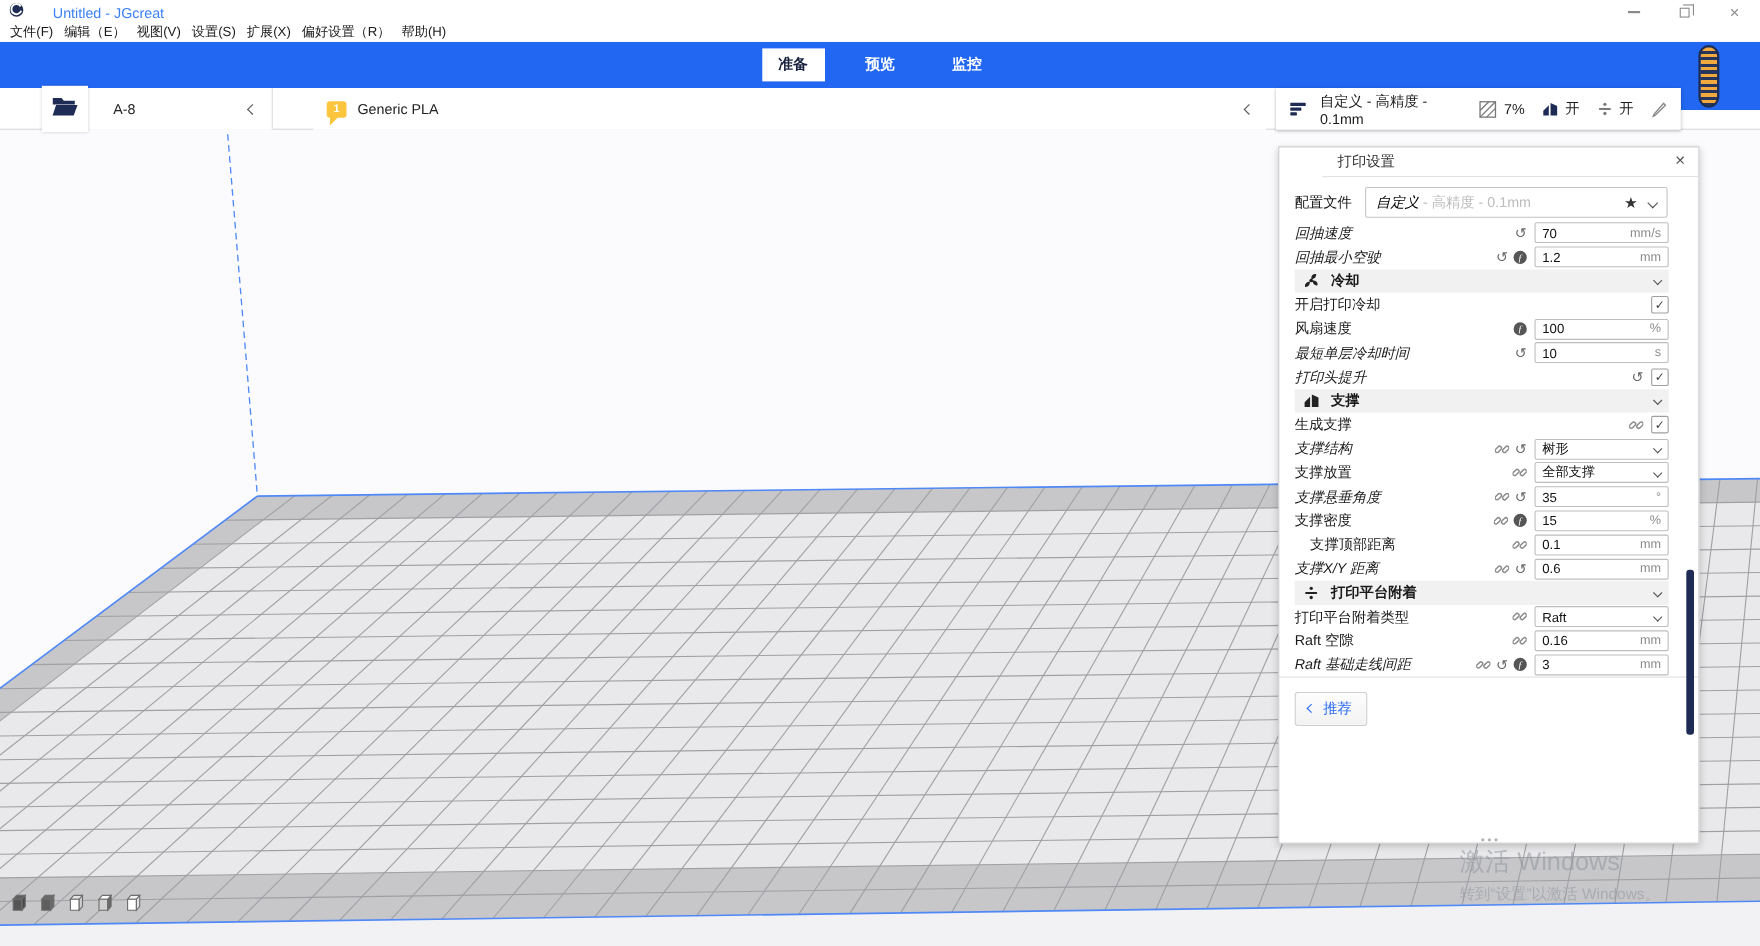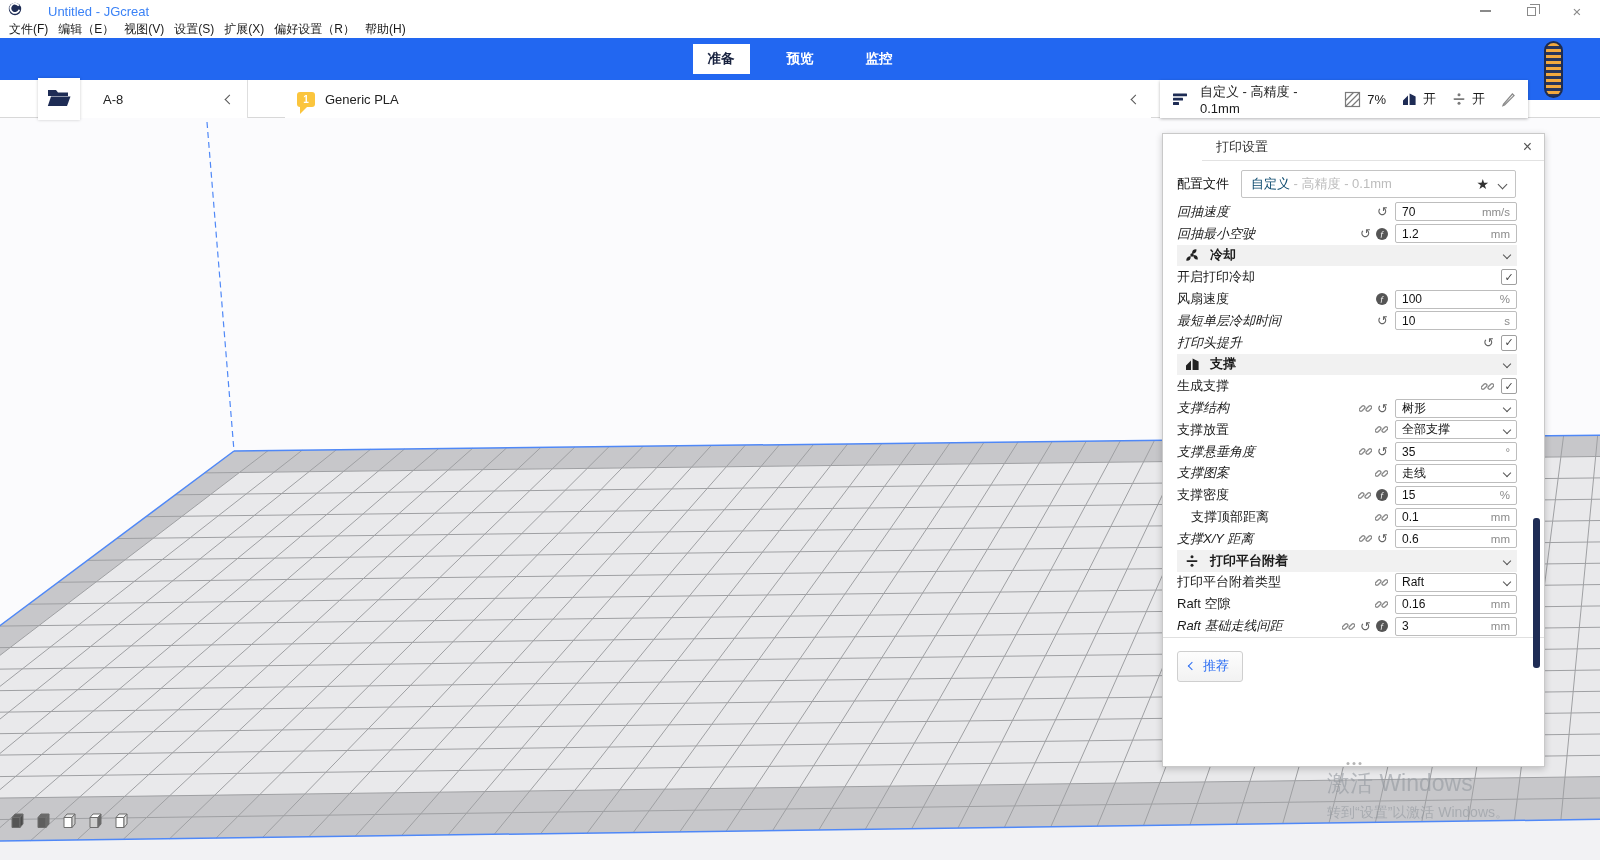--- a/index.html
+++ b/index.html
@@ -47,21 +47,21 @@
   .sum-profile { margin-left:12px; }
   .sum-group { display:flex; align-items:center; gap:6px; margin-left:16px; }
 
   
   .panel { position:absolute; left:1162px; top:133px; width:383px; height:634px; background:#fff; border:1px solid #c9c9c9; box-shadow:0 2px 7px rgba(0,0,0,.2); z-index:26; display:flex; flex-direction:column; }
   .panel-header { flex:none; height:27px; border-bottom:1px solid #e2e2e2; display:flex; align-items:center; padding:0 12px 0 14px; font-size:13px; color:#333;margin-left:39px; }
   .panel-close { margin-left:auto; color:#555; font-size:16px; line-height:1; }
   .profile-row { flex:none; display:flex; align-items:center; padding:9px 28px 0 14px; gap:12px; }
   .profile-label { font-size:13px; color:#111; white-space:nowrap; }
   .profile-select { flex:1; height:28px; border:1px solid #c4c4c4; border-radius:2px; display:flex; align-items:center; padding:0 9px; font-size:13px; }
-  .profile-val { color:#0c4a6e; }
+  .profile-val { color:#000000;font-style:italic; }
   .profile-suffix { color:#bcbcbc; white-space:pre; }
   .star { margin-left:auto; color:#333; font-size:14px; margin-right:10px; }
   .search-row { flex:none; display:flex; align-items:center; padding:7px 14px 5px 14px; }
   .search-box { width:291px; height:26px; border:1px solid #c4c4c4; border-radius:2px; display:flex; align-items:center; padding:0 8px; }
   .search-ph { color:#9a9a9a; font-style:italic; font-size:12.5px; margin-left:6px; }
   .hamburger { margin-left:auto; width:17px; display:flex; flex-direction:column; gap:3px; margin-right:8px; }
   .hamburger i { display:block; height:2px; background:#444; }
 
   .slist { flex:none; margin-top:3px; padding:0 27px 0 14px; }
   .srow { height:21.8px; display:flex; align-items:center; font-size:13px; color:#1a1a1a; }
@@ -424,37 +424,20 @@
               </svg>
             </span>
             <span class="ic-reset">↺</span>
           </span>
           <span class="field">
             <span class="val">35</span>
             <span class="unit">°</span>
           </span>
         </div>
         <div class="srow">
-          <span class="slabel italic">支撑图案</span>
-          <span class="sicons">
-            <span class="ic-link">
-              <svg width="13" height="13" viewBox="0 0 13 13">
-                <g fill="none" stroke="#8a8a8a" stroke-width="1.3">
-                  <rect x="-0.2" y="4.8" width="6.6" height="3.4" rx="1.7" transform="rotate(-45 3.1 6.5)"></rect>
-                  <rect x="6.6" y="4.8" width="6.6" height="3.4" rx="1.7" transform="rotate(-45 9.9 6.5)"></rect>
-                </g>
-              </svg>
-            </span>
-          </span>
-          <span class="field select">
-            <span class="val">走线</span>
-            <span class="chev chev-down"></span>
-          </span>
-        </div>
-        <div class="srow">
           <span class="slabel">支撑密度</span>
           <span class="sicons">
             <span class="ic-link">
               <svg width="13" height="13" viewBox="0 0 13 13">
                 <g fill="none" stroke="#8a8a8a" stroke-width="1.3">
                   <rect x="-0.2" y="4.8" width="6.6" height="3.4" rx="1.7" transform="rotate(-45 3.1 6.5)"></rect>
                   <rect x="6.6" y="4.8" width="6.6" height="3.4" rx="1.7" transform="rotate(-45 9.9 6.5)"></rect>
                 </g>
               </svg>
             </span>

